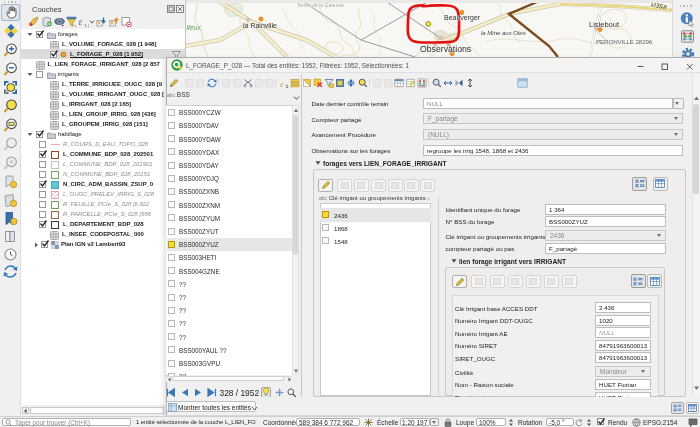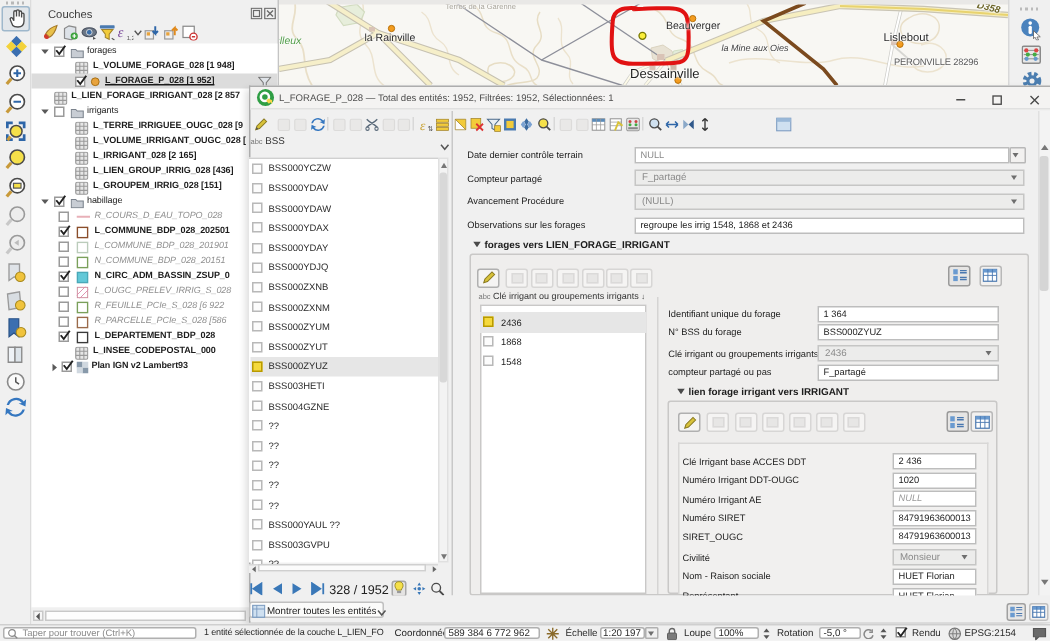--- a/index.html
+++ b/index.html
@@ -84,21 +84,21 @@
 
 <circle cx="242.3" cy="23.9" r="2.3" fill="#fbee3a" stroke="#7a7a00" stroke-width="0.9"></circle>
 
 <path d="M238,5.5 C230,5 223,6 222.5,14 C222,20 221.5,32 222.5,35.5 C223.5,40.5 228,42.5 236,42.5 C246,42.5 262,42.5 267,41.5 C271.5,40.5 272.8,37 273,31 C273.2,25 273,16 272,12 C271,7.5 267,5.5 260,5.5 C254,5.5 246,5.2 243,5.8 L236.5,6.2" fill="none" stroke="#e11212" stroke-width="2.7" stroke-linejoin="round" stroke-linecap="round"></path>
 </svg>
       <div style="position:absolute;left:-3px;top:24px;font-size:7px;line-height:1;color:#56a04e;white-space:nowrap;text-shadow:0 0 2px #fff,0 0 2px #fff,0 0 1px #fff;"><i>slleux</i></div>
       <div style="position:absolute;left:111px;top:3px;font-size:5px;line-height:1;color:#a8a49a;white-space:nowrap;text-shadow:0 0 2px #fff,0 0 2px #fff,0 0 1px #fff;">Terres de la Garenne</div>
       <div style="position:absolute;left:57px;top:22px;font-size:7px;line-height:1;color:#2b2b2b;white-space:nowrap;text-shadow:0 0 2px #fff,0 0 2px #fff,0 0 1px #fff;">la Rainville</div>
       <div style="position:absolute;left:258px;top:14px;font-size:7px;line-height:1;color:#2b2b2b;white-space:nowrap;text-shadow:0 0 2px #fff,0 0 2px #fff,0 0 1px #fff;">Beauverger</div>
       <div style="position:absolute;left:295px;top:29.5px;font-size:6px;line-height:1;color:#3c3c3c;white-space:nowrap;text-shadow:0 0 2px #fff,0 0 2px #fff,0 0 1px #fff;"><i>la Mine aux Oies</i></div>
-      <div style="position:absolute;left:234px;top:45px;font-size:8.7px;line-height:1;color:#1f1f1f;white-space:nowrap;text-shadow:0 0 2px #fff,0 0 2px #fff,0 0 1px #fff;">Dessainville</div>
+      <div style="position:absolute;left:234px;top:45px;font-size:8.7px;line-height:1;color:#1f1f1f;white-space:nowrap;text-shadow:0 0 2px #fff,0 0 2px #fff,0 0 1px #fff;">Observations</div>
       <div style="position:absolute;left:403px;top:21px;font-size:7.5px;line-height:1;color:#2b2b2b;white-space:nowrap;text-shadow:0 0 2px #fff,0 0 2px #fff,0 0 1px #fff;">Lislebout</div>
       <div style="position:absolute;left:410px;top:38.5px;font-size:6.2px;line-height:1;color:#5a5a5a;white-space:nowrap;text-shadow:0 0 2px #fff,0 0 2px #fff,0 0 1px #fff;letter-spacing:-0.1px">PERONVILLE 28296</div>
       <div style="position:absolute;left:465px;top:3px;font-size:6.5px;line-height:1;color:#6b6426;white-space:nowrap;text-shadow:0 0 2px #fff,0 0 2px #fff,0 0 1px #fff;transform:rotate(14deg)"><b><i>D358</i></b></div>
     </div>
     <div class="ab" style="left:186px;top:0;width:514px;height:3px;background:#e9e8e6;"></div>
     <div class="ab" style="left:672px;top:0;width:28px;height:57px;background:#f0f0f0;border-left:1px solid #d9d9d9;"></div>
     <div class="ab" style="left:680px;top:5px;width:13px;height:2px;background:repeating-linear-gradient(90deg,#bbb 0 1.5px,transparent 1.5px 3.5px);"></div>
     <svg class="ab" style="left:680px;top:11.5px;" width="14" height="15" viewBox="0 0 14 15">
 <circle cx="6.8" cy="6.3" r="6" fill="#4a82bd"></circle>
 <circle cx="6.8" cy="3.4" r="1.2" fill="#fff"></circle>

